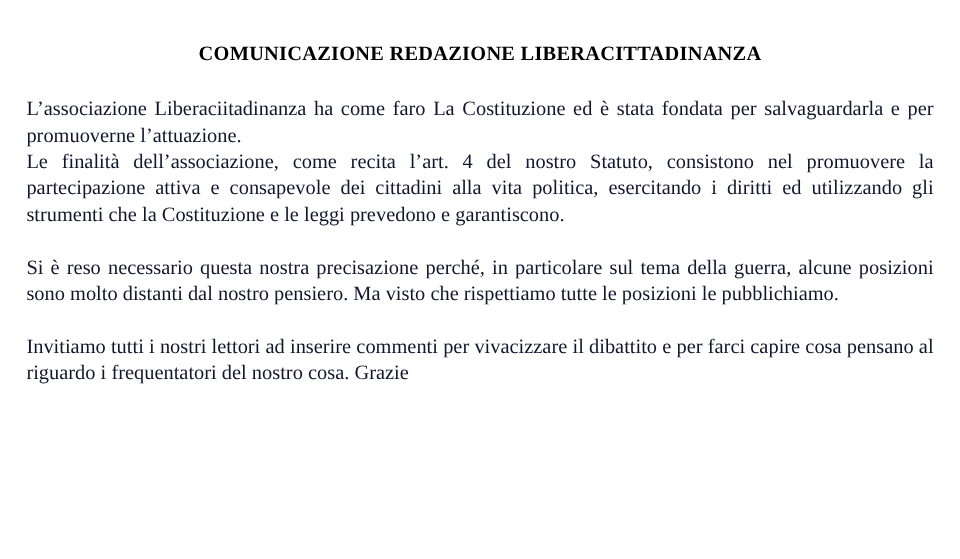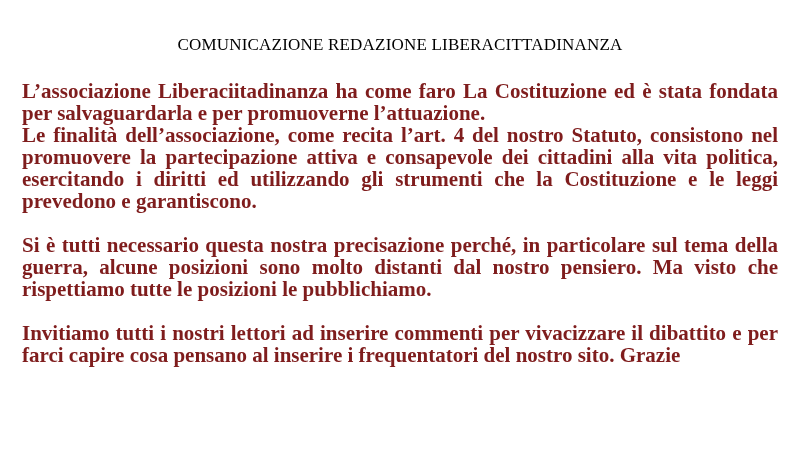--- a/index.html
+++ b/index.html
@@ -15,51 +15,50 @@
       color: #111111;
       font-family: "Liberation Serif", "DejaVu Serif", serif;
       box-sizing: border-box;
       padding: 34px 22px 0 22px;
       overflow: hidden;
     }
     .doc-title {
       margin: 0 0 24px 0;
       font-size: 17px;
       line-height: 22px;
-      font-weight: normal;
+      font-weight: bold;
       text-align: center;
       letter-spacing: 0.2px;
       color: #000000;
     }
     .para {
       margin: 0;
-      font-size: 21px;
+      font-size: 17px;
       line-height: 22px;
       text-align: justify;
-      color: #7f1d1d;
-      font-weight: bold;
+      color: #0f172a;
     }
     .blank-line {
       height: 22px;
     }
   </style>
 </head>
 <body>
 
 <div class="page">
 
   <h1 class="doc-title">COMUNICAZIONE REDAZIONE LIBERACITTADINANZA</h1>
 
   <p class="para">L’associazione Liberaciitadinanza ha come faro La Costituzione ed è stata fondata per salvaguardarla e per promuoverne l’attuazione.</p>
 
   <p class="para">Le finalità dell’associazione, come recita l’art. 4 del nostro Statuto, consistono nel promuovere la partecipazione attiva e consapevole dei cittadini alla vita politica, esercitando i diritti ed utilizzando gli strumenti che la Costituzione e le leggi prevedono e garantiscono.</p>
 
 
   <div class="blank-line"></div>
 
 
-  <p class="para">Si è tutti necessario questa nostra precisazione perché, in particolare sul tema della guerra, alcune posizioni sono  molto distanti dal nostro pensiero. Ma visto che rispettiamo tutte le posizioni le pubblichiamo.</p>
+  <p class="para">Si è reso necessario questa nostra precisazione perché, in particolare sul tema della guerra, alcune posizioni sono  molto distanti dal nostro pensiero. Ma visto che rispettiamo tutte le posizioni le pubblichiamo.</p>
 
   <div class="blank-line"></div>
 
-  <p class="para">Invitiamo tutti i nostri lettori ad inserire commenti per vivacizzare il dibattito e per farci capire cosa pensano al inserire i frequentatori del nostro sito. Grazie</p>
+  <p class="para">Invitiamo tutti i nostri lettori ad inserire commenti per vivacizzare il dibattito e per farci capire cosa pensano al riguardo i frequentatori del nostro cosa. Grazie</p>
 
 </div>
 
 </body></html>

